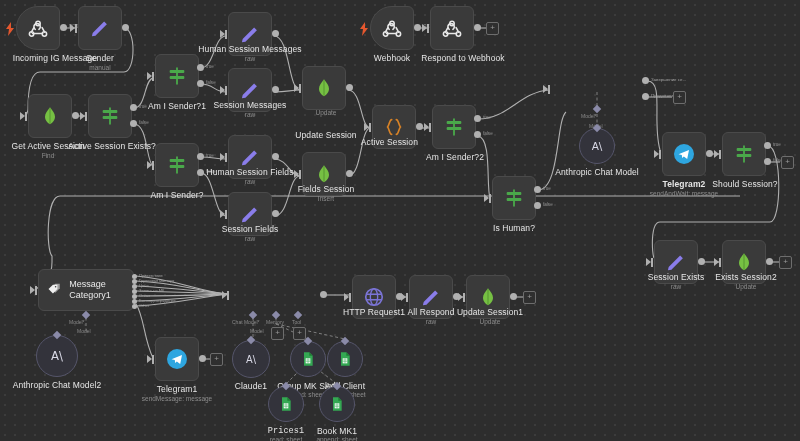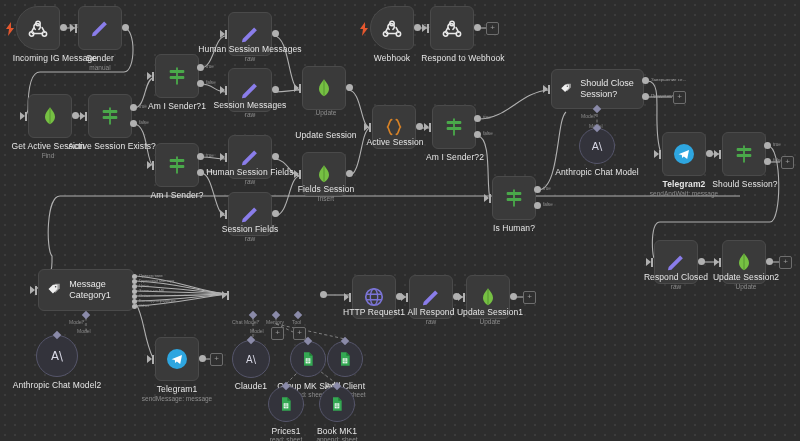--- a/index.html
+++ b/index.html
@@ -336,21 +336,21 @@
     <svg class="glyph" width="22" height="22" viewBox="0 0 24 24">
       <g fill="none" stroke="#d98326" stroke-width="1.8" stroke-linecap="round">
         <path d="M9.5 4c-2.5 0-2.5 6-4.5 8 2 2 2 8 4.5 8"></path>
         <path d="M14.5 4c2.5 0 2.5 6 4.5 8-2 2-2 8-4.5 8"></path>
       </g>
     </svg>
   </div>
   <div class="inarrow" style="left:364px;top:123px;"></div>
   <div class="inbar" style="left:369px;top:123px;"></div>
   <div class="port" style="left:416px;top:123px;"></div>
-  <div class="lbl" style="left:355px;top:137px;width:80px;">Active Session</div>
+  <div class="lbl" style="left:338px;top:137px;width:80px;text-align:right;">Active Session</div>
 
   <div class="node sq" style="left:432px;top:105px;">
     <svg class="glyph" width="22" height="22" viewBox="0 0 24 24">
       <rect x="4" y="5.5" width="16" height="3.2" rx="1" fill="#4aa84a"></rect>
       <rect x="4" y="12" width="16" height="3.2" rx="1" fill="#4aa84a"></rect>
       <rect x="11" y="2.5" width="2" height="19" rx="1" fill="#4aa84a"></rect>
     </svg>
   </div>
   <div class="inarrow" style="left:424px;top:123px;"></div>
   <div class="inbar" style="left:429px;top:123px;"></div>
@@ -368,30 +368,20 @@
     </svg>
   </div>
   <div class="inarrow" style="left:484px;top:194px;"></div>
   <div class="inbar" style="left:489px;top:194px;"></div>
   <div class="port" style="left:534px;top:186px;"></div>
   <div class="porttxt" style="left:543px;top:186px;">true</div>
   <div class="port" style="left:534px;top:202px;"></div>
   <div class="porttxt" style="left:543px;top:202px;">false</div>
   <div class="lbl" style="left:478px;top:223px;width:72px;">Is Human?</div>
 
-  <div class="node wide" style="left:551px;top:69px;width:93px;">
-    <svg class="glyph" width="18" height="18" viewBox="0 0 24 24">
-      <path d="M2.5 10.5 10 3h7.5v7.5L10 18z" fill="#f0f0f0"></path>
-      <path d="M7 8.5 14 1.5h7.5V9L14 16.5z" fill="#f0f0f0" opacity=".55"></path>
-      <circle cx="14.5" cy="6.5" r="1.3" fill="#3a3a3a"></circle>
-    </svg>
-    <div style="display:flex;flex-direction:column;">
-      <span class="wtitle">Should Close Session?</span>
-    </div>
-  </div>
   <div class="inarrow" style="left:543px;top:85px;"></div>
   <div class="inbar" style="left:548px;top:85px;"></div>
   <div class="port" style="left:642px;top:77px;"></div>
   <div class="catlbl" style="left:651px;top:77px;font-size:4.4px;">Завершение се...</div>
   <div class="port" style="left:642px;top:93px;"></div>
   <div class="catlbl" style="left:651px;top:93px;font-size:4.4px;">Продолжени...</div>
   <div class="plus" style="left:673px;top:91px;">+</div>
 
   <div class="ep" style="left:594px;top:106px;"></div>
   <div class="eplbl" style="left:581px;top:113px;">Model*</div>
@@ -433,34 +423,34 @@
   <div class="lbl" style="left:706px;top:179px;width:78px;">Should Session?</div>
 
   <div class="node sq" style="left:654px;top:240px;">
     <svg class="glyph" width="22" height="22" viewBox="0 0 24 24">
         <path d="M4 17.5 16.5 5l3 3L7 20.5 3.2 21z" fill="#8a7dea"></path>
       </svg>
   </div>
   <div class="inarrow" style="left:646px;top:258px;"></div>
   <div class="inbar" style="left:651px;top:258px;"></div>
   <div class="port" style="left:698px;top:258px;"></div>
-  <div class="lbl" style="left:638px;top:272px;width:76px;">Respond Closed</div>
+  <div class="lbl" style="left:638px;top:272px;width:76px;">Session Exists</div>
   <div class="sub" style="left:638px;top:283px;width:76px;">raw</div>
 
   <div class="node sq" style="left:722px;top:240px;">
     <svg class="glyph" width="20" height="22" viewBox="0 0 24 24">
       <path d="M12 1.5c3 4 6 7 6 11.5 0 4-3 7.5-6 9-3-1.5-6-5-6-9C6 8.5 9 5.5 12 1.5z" fill="#76c043"></path>
       <path d="M12 2.5v19" stroke="#4e8c2c" stroke-width="1"></path>
     </svg>
   </div>
   <div class="inarrow" style="left:714px;top:258px;"></div>
   <div class="inbar" style="left:719px;top:258px;"></div>
   <div class="port" style="left:766px;top:258px;"></div>
   <div class="plus" style="left:779px;top:256px;">+</div>
-  <div class="lbl" style="left:704px;top:272px;width:84px;">Update Session2</div>
+  <div class="lbl" style="left:704px;top:272px;width:84px;">Exists Session2</div>
   <div class="sub" style="left:704px;top:283px;width:84px;">Update</div>
 
   <div class="node wide" style="left:38px;top:269px;width:96px;height:42px;">
     <svg class="glyph" width="18" height="18" viewBox="0 0 24 24">
       <path d="M2.5 10.5 10 3h7.5v7.5L10 18z" fill="#f0f0f0"></path>
       <path d="M7 8.5 14 1.5h7.5V9L14 16.5z" fill="#f0f0f0" opacity=".55"></path>
       <circle cx="14.5" cy="6.5" r="1.3" fill="#3a3a3a"></circle>
     </svg>
     <span class="wtitle">Message Category1</span>
   </div>
@@ -560,21 +550,21 @@
     <svg class="glyph" width="16" height="16" viewBox="0 0 24 24">
       <path d="M6 2h8l5 5v15H6z" fill="#34a853"></path>
         <path d="M14 2l5 5h-5z" fill="#1e7e34"></path>
       <rect x="8.5" y="11" width="7" height="7.5" fill="#fff"></rect>
       <g stroke="#34a853" stroke-width=".8">
           <path d="M8.5 13.5h7M8.5 16h7M12 11v7.5"></path>
         </g>
     </svg>
   </div>
   <div class="ep" style="left:283px;top:383px;"></div>
-  <div class="lbl" style="left:254px;top:426px;width:64px;">Prices1</div>
+  <div class="lbl" style="left:254px;top:426px;width:64px;font-family:Liberation Mono, monospace;">Prices1</div>
   <div class="sub" style="left:254px;top:436px;width:64px;">read: sheet</div>
 
   <div class="node circ" style="left:319px;top:386px;width:36px;height:36px;">
     <svg class="glyph" width="16" height="16" viewBox="0 0 24 24">
       <path d="M6 2h8l5 5v15H6z" fill="#34a853"></path>
         <path d="M14 2l5 5h-5z" fill="#1e7e34"></path>
       <rect x="8.5" y="11" width="7" height="7.5" fill="#fff"></rect>
       <g stroke="#34a853" stroke-width=".8">
           <path d="M8.5 13.5h7M8.5 16h7M12 11v7.5"></path>
         </g>

